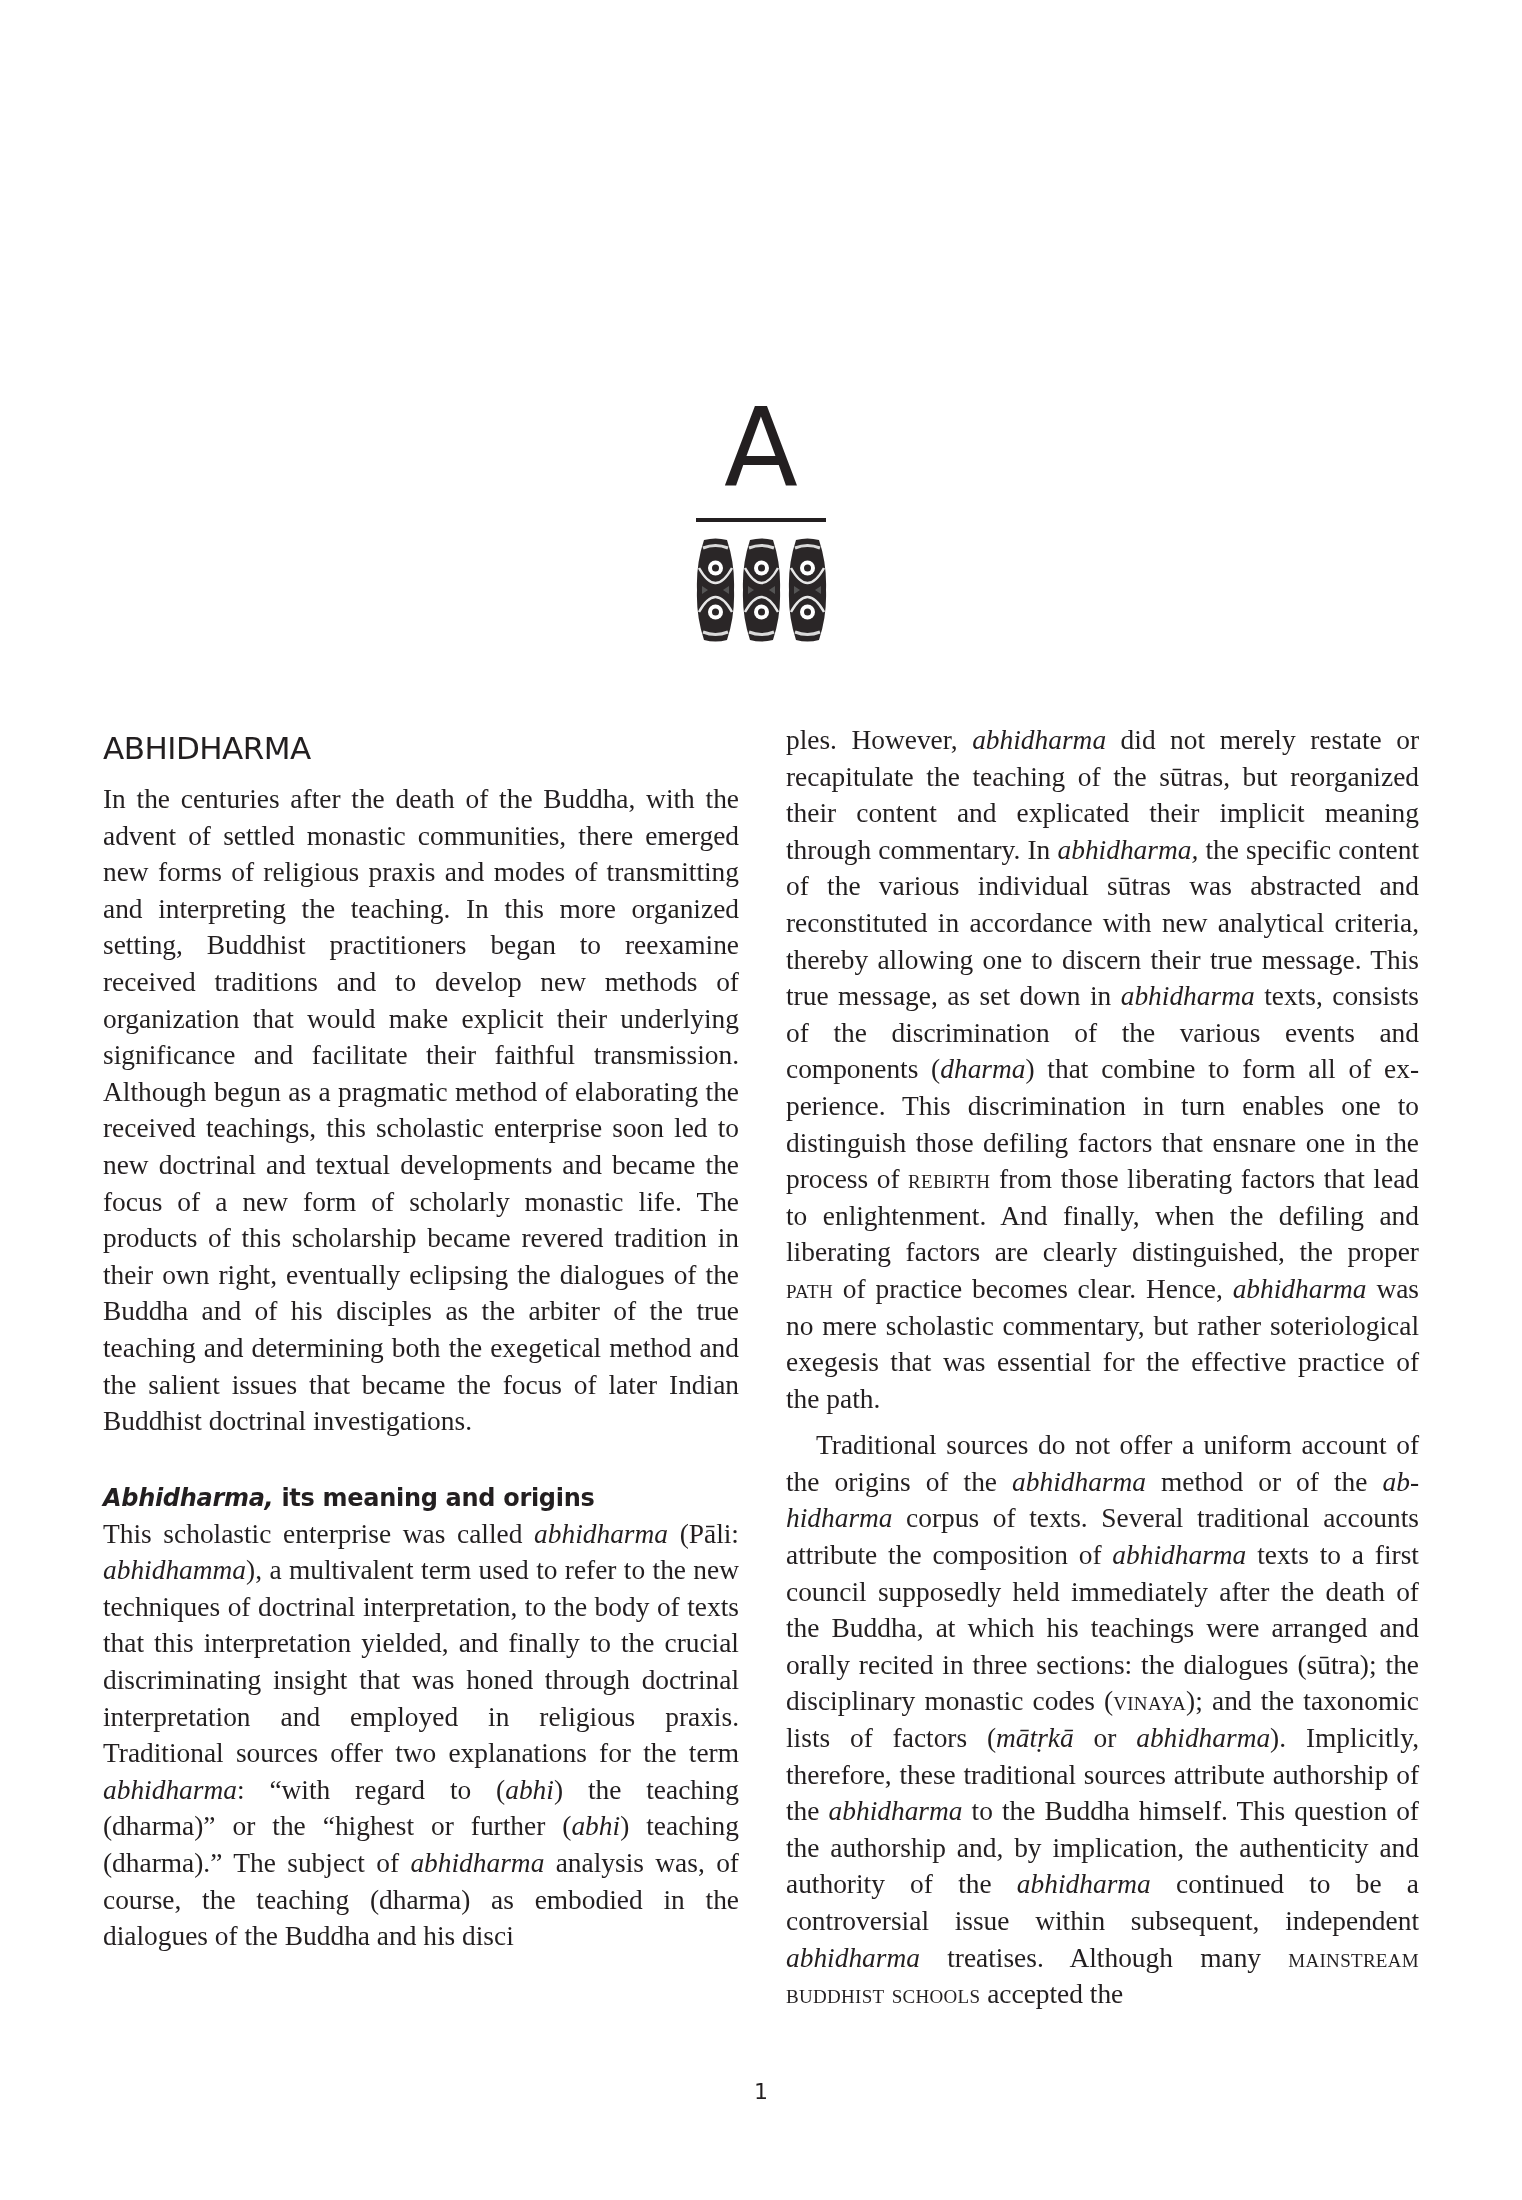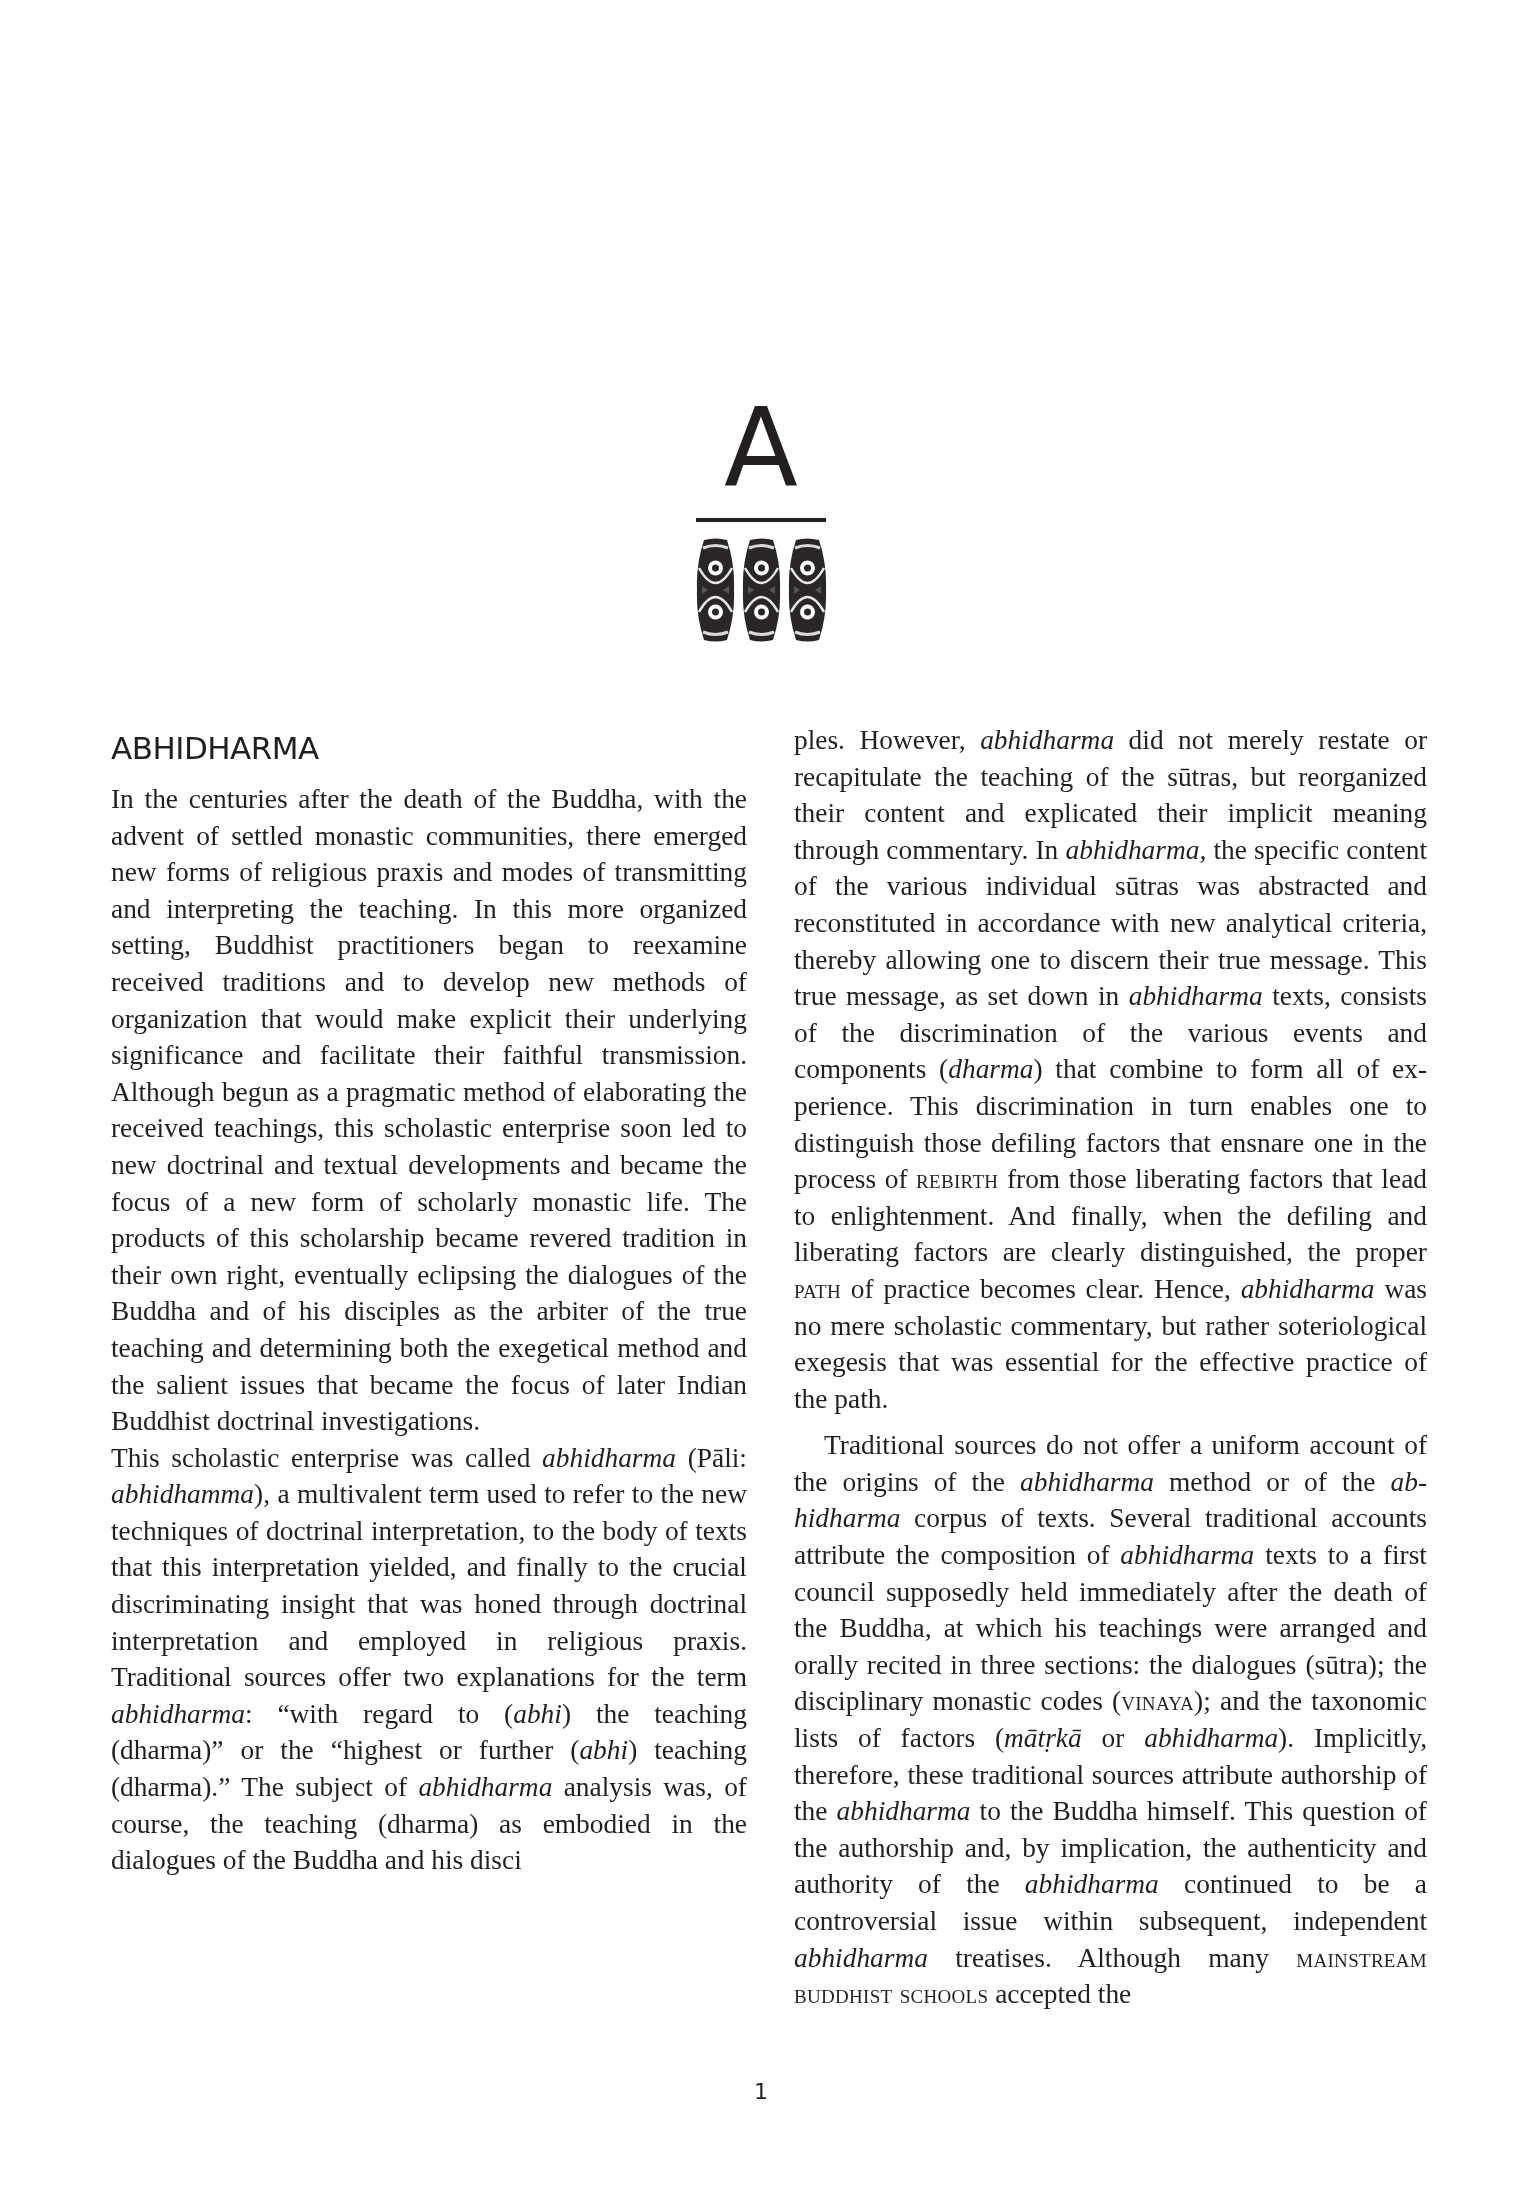--- a/index.html
+++ b/index.html
@@ -50,21 +50,20 @@
       height: 104px;
     }
     .col {
       position: absolute;
       top: 0;
       width: 636px;
       font-size: 27.4px;
       line-height: 36.6px;
       text-align: justify;
       hyphens: manual;
-      margin-left: 8px;
     }
     .col-left { left: 103px; top: 728px; }
     .col-right { left: 786px; top: 722px; width: 633px; }
     .entry-title {
       font-family: "DejaVu Sans", "Liberation Sans", sans-serif;
       font-size: 31px;
       font-weight: 400;
       line-height: 40px;
       margin: 0 0 13px 0;
       letter-spacing: -0.5px;
@@ -150,20 +149,21 @@
     <circle cx="19.5" cy="74" r="3.5" fill="#2a2627"></circle>
     <path d="M6 48 L12 52 L6 56" fill="#555"></path>
     <path d="M33 48 L27 52 L33 56" fill="#555"></path>
   </svg>
 </div>
 
 <div class="col col-left">
   <h1 class="entry-title">ABHIDHARMA</h1>
   <p>In the centuries after the death of the Buddha, with the advent of settled monastic communities, there emerged new forms of religious praxis and modes of transmitting and interpreting the teaching. In this more organized setting, Buddhist practitioners began to reexamine received traditions and to develop new methods of organization that would make explicit their underlying significance and facilitate their faithful transmission. Although begun as a pragmatic method of elaborating the received teachings, this scholastic enterprise soon led to new doctrinal and textual de­velopments and became the focus of a new form of scholarly monastic life. The products of this scholar­ship became revered tradition in their own right, even­tually eclipsing the dialogues of the Buddha and of his disciples as the arbiter of the true teaching and deter­mining both the exegetical method and the salient is­sues that became the focus of later Indian Buddhist doctrinal investigations.</p>
 
+  <h2 class="subhead"><em>Abhidharma,</em><span> its meaning and origins</span></h2>
 
   <p><span>This scholastic enterprise was called </span><em>abhidharma</em><span> (Pāli: </span><em>abhidhamma</em><span>), a multivalent term used to refer to the new techniques of doctrinal interpretation, to the body of texts that this interpretation yielded, and finally to the crucial discriminating insight that was honed through doctrinal interpretation and employed in re­ligious praxis. Traditional sources offer two explana­tions for the term </span><em>abhidharma</em><span>: “with regard to (</span><em>abhi</em><span>) the teaching (dharma)” or the “highest or further (</span><em>abhi</em><span>) teaching (dharma).” The subject of </span><em>abhidharma</em><span id="col-break-src"> analysis was, of course, the teaching (dharma) as em­bodied in the dialogues of the Buddha and his disci­</span></p>
 </div>
 
 <div class="col col-right">
   <p><span>ples. However, </span><em>abhidharma</em><span> did not merely restate or recapitulate the teaching of the sūtras, but reorganized their content and explicated their implicit meaning through commentary. In </span><em>abhidharma,</em><span> the specific con­tent of the various individual sūtras was abstracted and reconstituted in accordance with new analytical crite­ria, thereby allowing one to discern their true message. This true message, as set down in </span><em>abhidharma</em><span> texts, consists of the discrimination of the various events and components (</span><em>dharma</em><span>) that combine to form all of ex­perience. This discrimination in turn enables one to distinguish those defiling factors that ensnare one in the process of </span><span class="sc">REBIRTH</span><span> from those liberating factors that lead to enlightenment. And finally, when the de­filing and liberating factors are clearly distinguished, the proper </span><span class="sc">PATH</span><span> of practice becomes clear. Hence, </span><em>ab­hidharma</em><span> was no mere scholastic commentary, but rather soteriological exegesis that was essential for the effective practice of the path.</span></p>
 
   <p class="indent"><span>Traditional sources do not offer a uniform account of the origins of the </span><em>abhidharma</em><span> method or of the </span><em>ab­hidharma</em><span> corpus of texts. Several traditional accounts attribute the composition of </span><em>abhidharma</em><span> texts to a first council supposedly held immediately after the death of the Buddha, at which his teachings were arranged and orally recited in three sections: the dialogues (sūtra); the disciplinary monastic codes (</span><span class="sc">VINAYA</span><span>); and the tax­onomic lists of factors (</span><em>mātṛkā</em><span> or </span><em>abhidharma</em><span>). Im­plicitly, therefore, these traditional sources attribute authorship of the </span><em>abhidharma</em><span> to the Buddha himself. This question of the authorship and, by implication, the authenticity and authority of the </span><em>abhidharma</em><span> continued to be a controversial issue within subse­quent, independent </span><em>abhidharma</em><span> treatises. Although many </span><span class="sc"><span>MAINSTREAM</span><span> </span><span class="sc-cap">B</span><span>UDDHIST</span><span> </span><span>SCHOOLS</span></span><span> accepted the</span></p>
 </div>
 

